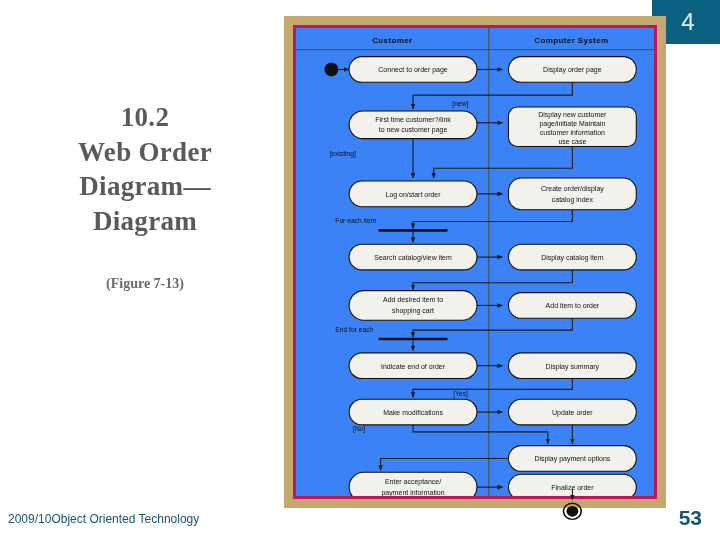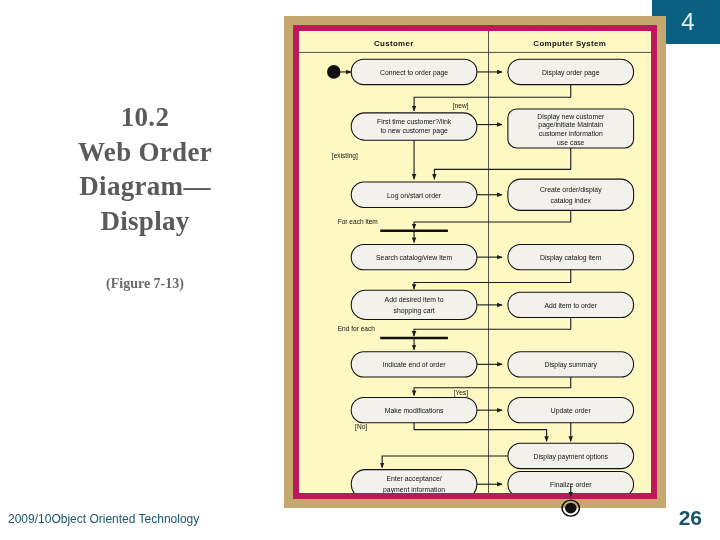--- a/index.html
+++ b/index.html
@@ -34,22 +34,22 @@
   }
   #title-block .figref{
     margin-top:38px;font-size:14px;font-weight:bold;color:#6a6a6a;text-align:center;
   }
   
   #diagram-frame{
     position:absolute;left:284px;top:16px;width:382px;height:492px;
     background:#c4a86e;padding:9px;box-sizing:border-box;
   }
   #diagram-inner{
-    width:100%;height:100%;background:#fef9c3;position:relative;
-    box-sizing:border-box;border:6px solid #be185d;
+    width:100%;height:100%;background:#3b82f6;position:relative;
+    box-sizing:border-box;border:3px solid #be185d;
   }
   #diagram-svg{display:block;width:100%;height:100%;}
   .lane-title{
     font-family:"Liberation Sans",sans-serif;font-size:8.2px;font-weight:bold;
     fill:#101010;text-anchor:middle;letter-spacing:.35px;
   }
   .act-label{
     font-family:"Liberation Sans",sans-serif;font-size:7.1px;fill:#101010;
     text-anchor:middle;
   }
@@ -69,21 +69,21 @@
 
 <div id="corner-box">
   <span>4</span>
 </div>
 
 <div id="title-block">
   <div class="main">
     <div>10.2</div>
     <div>Web Order</div>
     <div>Diagram—</div>
-    <div>Display</div>
+    <div>Diagram</div>
   </div>
   <div class="figref">(Figure 7-13)</div>
 </div>
 
 <div id="diagram-frame">
   <div id="diagram-inner">
     <svg id="diagram-svg" viewBox="0 0 364 474" preserveAspectRatio="none">
       <defs>
         <marker id="arrow" viewBox="0 0 10 10" refX="9" refY="5" markerWidth="5" markerHeight="5" orient="auto-start-reverse">
           <path d="M0,1 L10,5 L0,9 z" fill="#1b1b1b"></path>
@@ -214,13 +214,13 @@
       <circle cx="281" cy="537" r="9" fill="none" stroke="#101010" stroke-width="1.6"></circle>
       <circle cx="281" cy="537" r="6" fill="#101010"></circle>
     </svg>
   </div>
 </div>
 
 <div id="footer">
   <span>2009/10</span>
   <span>Object Oriented Technology</span>
 </div>
-<div id="page-number">26</div>
+<div id="page-number">53</div>
 
 </body></html>

